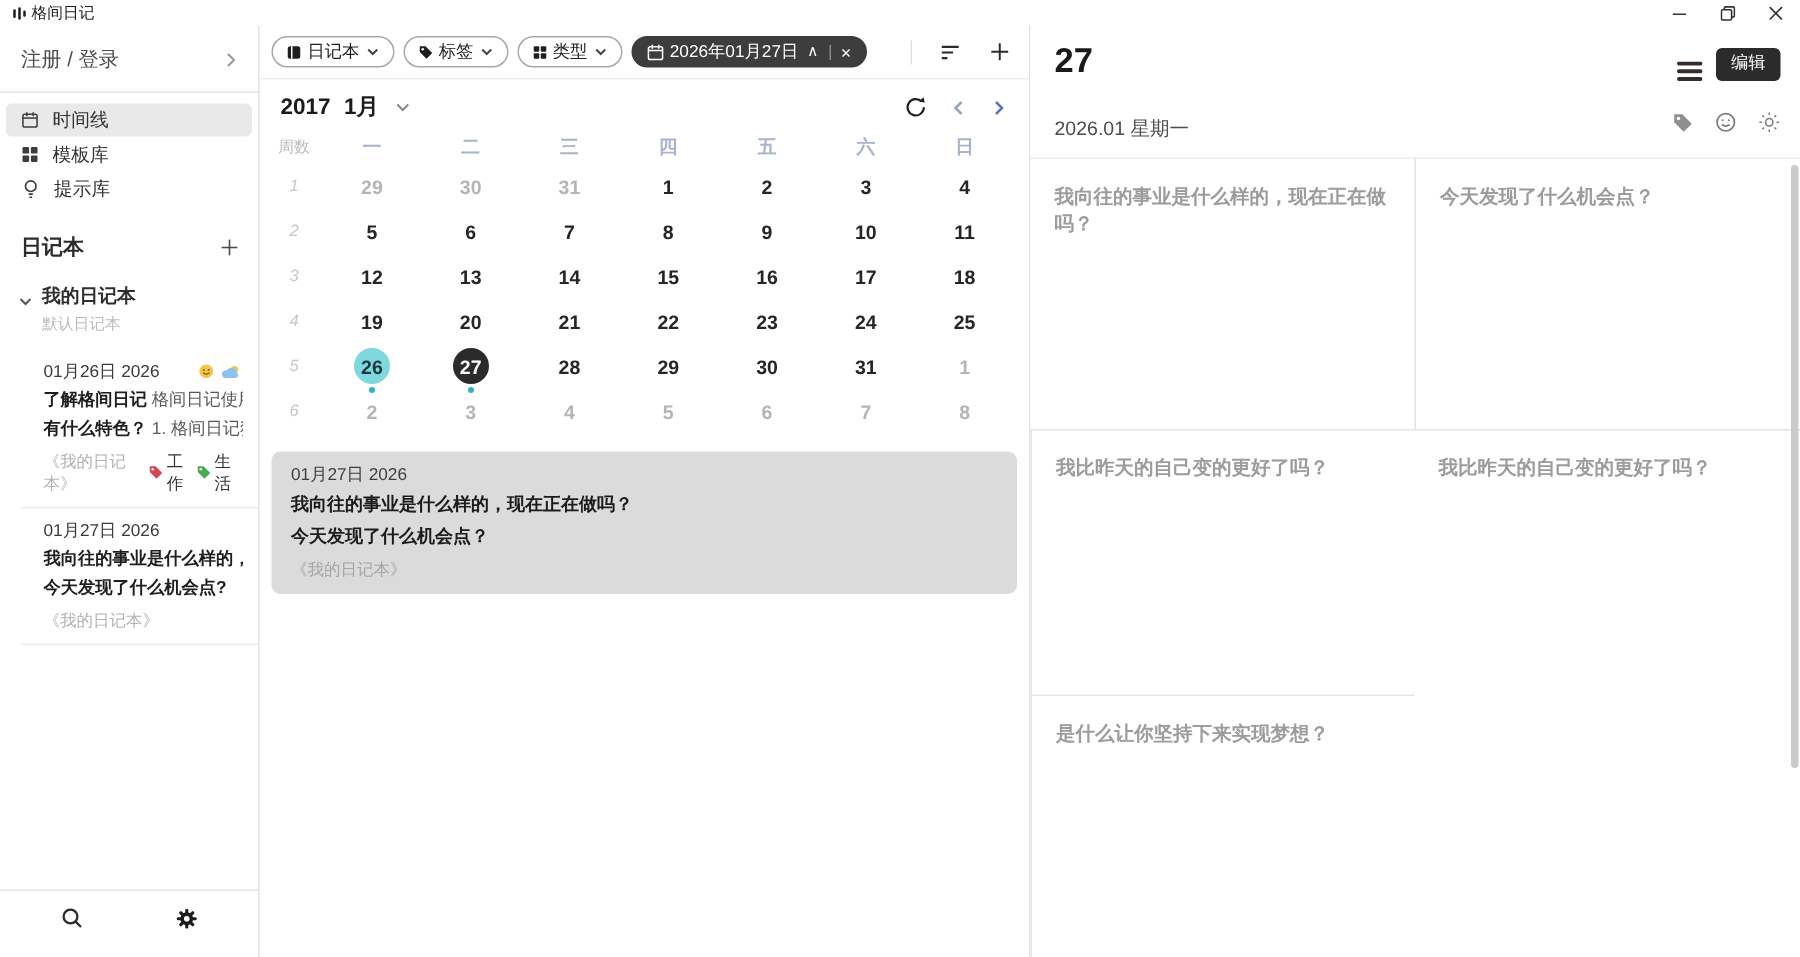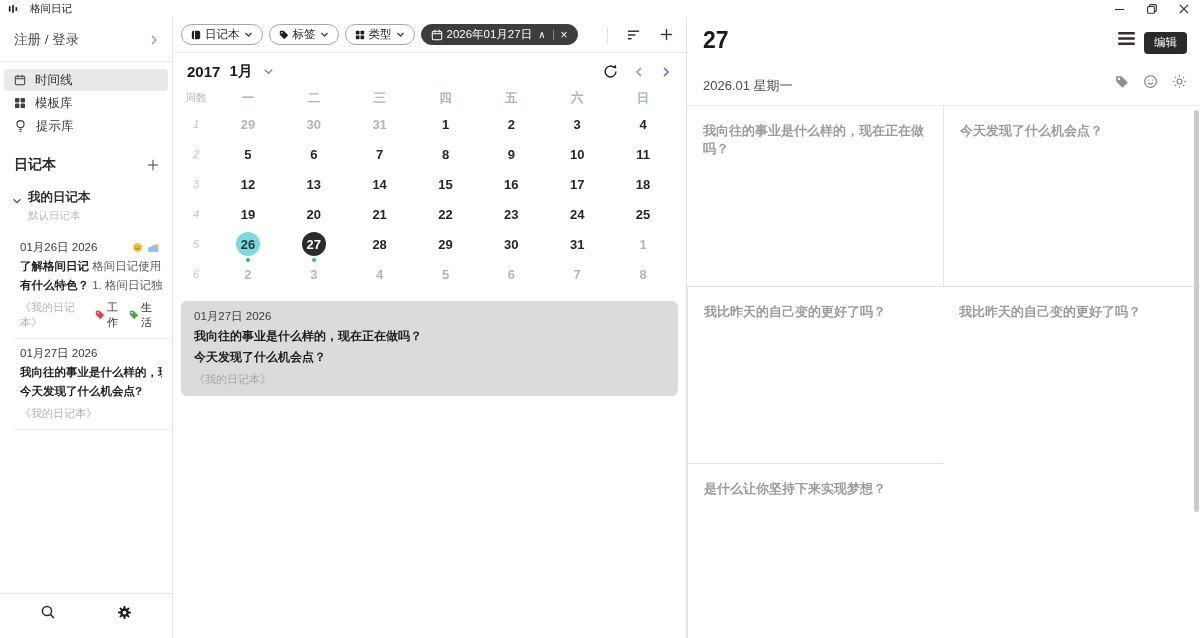--- a/index.html
+++ b/index.html
@@ -3,37 +3,37 @@
 <meta charset="utf-8">
 <style>
   html,body{margin:0;padding:0;background:#f2f2f2;}
   .app{position:relative;width:1200px;height:638px;background:#fff;overflow:hidden;
        font-family:"Liberation Sans","DejaVu Sans",sans-serif;color:#222;}
   svg{display:block}
 
   
   .titlebar{position:absolute;top:0;left:0;right:0;height:17px;display:flex;align-items:center;background:#fff;}
   .tb-logo{margin-left:8px;display:flex}
-  .tb-title{font-size:10.5px;margin-left:12px;color:#1c1c1c}
+  .tb-title{font-size:10.5px;margin-left:3px;color:#1c1c1c}
   .tb-controls{margin-left:auto;display:flex;align-items:center}
   .tb-btn{width:32px;height:17px;display:flex;align-items:center;justify-content:center}
 
   
   .sidebar{position:absolute;top:17px;left:0;width:172px;bottom:8px;background:#fff}
   .login-row{display:flex;align-items:center;justify-content:space-between;padding:14px 12px 12px 14px;font-size:13.5px;color:#4a4a4a}
   .sb-divider{height:1px;background:#e8e8e8}
   .nav{padding:7px 4px 0}
   .nav-item{display:flex;align-items:center;gap:9px;height:22px;padding-left:10px;border-radius:4px;font-size:12.5px;color:#333;margin-bottom:1px}
   .nav-item.selected{background:#e9e9e9}
   .nav-ic{display:flex;color:#3d3d3d}
   .section-head{display:flex;align-items:center;justify-content:space-between;padding:18px 12px 0 14px;font-size:14px;font-weight:600;color:#2c2c2c}
   .notebook-row{display:flex;align-items:flex-end;gap:6px;padding:15px 0 0 12px;font-size:12.5px;font-weight:700;color:#2e2e2e}
   .notebook-sub{padding:3px 0 0 28px;font-size:10.5px;color:#bcbcbc}
   .entries{padding-top:10px}
-  .entry{padding:7px 10px 8px 20px}
+  .entry{padding:7px 10px 8px 29px}
   .e-date{font-size:11.5px;color:#3a3a3a;display:flex;align-items:center}
   .e-icons{margin-left:auto;display:flex;gap:4px;align-items:center;margin-right:2px}
   .e-line{font-size:11.5px;margin-top:4px;white-space:nowrap;overflow:hidden;color:#5a5a5a}
   .e-line b{color:#1e1e1e;font-weight:700}
   .e-meta{display:flex;align-items:center;margin-top:7px;font-size:11px}
   .e-src{color:#b3b3b3}
   .e-tags{margin-left:auto;display:flex;gap:1px;align-items:center}
   .e-tag{display:inline-flex;align-items:center;gap:2px;color:#333}
   .e-div{height:1px;background:#ededed;margin-left:14px}
   .sb-bottom{position:absolute;bottom:0;left:0;right:0;height:37px;border-top:1px solid #e6e6e6;display:flex;align-items:center;justify-content:space-between;padding:0 40px;box-sizing:border-box}
@@ -71,21 +71,21 @@
 
   .preview-card{margin:12px 8px 0;background:#dbdbdb;border-radius:6px;padding:8px 13px 9px}
   .pc-date{font-size:11.5px;color:#3e3e3e}
   .pc-line{font-size:12px;font-weight:700;color:#1c1c1c;margin-top:4px}
   .pc-src{font-size:11px;color:#a6a6a6;margin-top:6px}
 
   
   .rightpanel{position:absolute;top:17px;left:687px;right:0;bottom:0;background:#fff}
   .rp-day{position:absolute;left:16px;top:10px;font-size:23px;font-weight:700;color:#1a1a1a}
   .rp-date{position:absolute;left:16px;top:60px;font-size:13px;color:#4c4c4c}
-  .rp-actions{position:absolute;right:13px;top:15px;display:flex;align-items:flex-start;gap:9px}
+  .rp-actions{position:absolute;right:13px;top:15px;display:flex;align-items:flex-end;gap:9px}
   .edit-btn{background:#2b2b2b;color:#fff;font-size:11.5px;border-radius:4px;padding:4px 10px;line-height:1.2;border:none}
   .rp-icons{position:absolute;right:13px;top:57px;display:flex;align-items:center;gap:14px}
   .rp-divider{position:absolute;top:88px;left:0;right:0;height:1px;background:#ececec}
   .prompt-grid{position:absolute;top:89px;left:0;right:0;bottom:0;display:grid;grid-template-columns:256px 1fr;grid-template-rows:180px 177px 1fr}
   .pcell{padding:16px 16px 0;font-size:13px;font-weight:600;color:#9c9c9c;box-sizing:border-box;line-height:1.4}
   .pcell.cr{border-left:1px solid #e4e4e4}
   .pcell.rb{border-top:1px solid #e4e4e4}
   .scroll-thumb{position:absolute;right:1px;top:93px;width:5px;height:402px;border-radius:3px;background:#cbcbcb}
 </style>
 </head>

